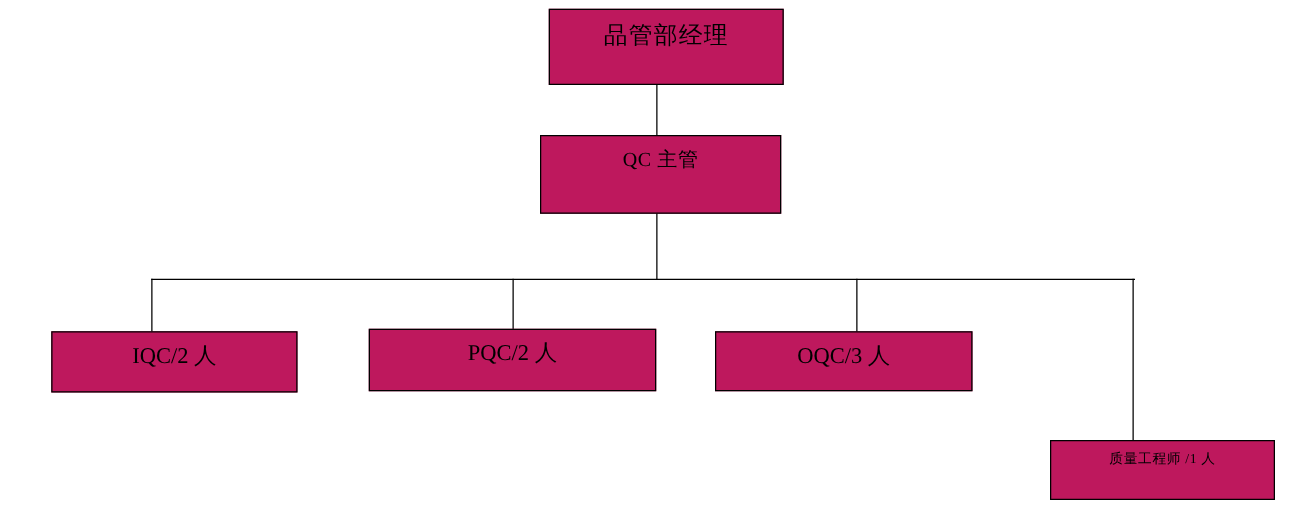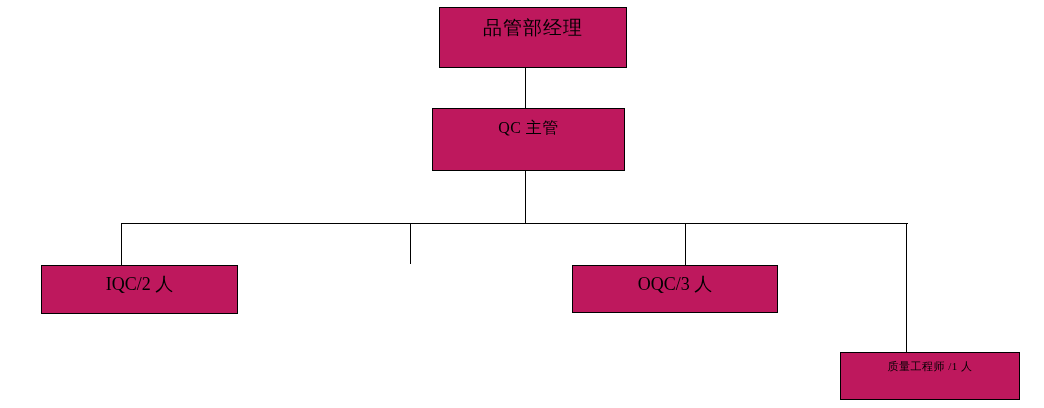--- a/index.html
+++ b/index.html
@@ -86,20 +86,23 @@
   </div>
 
   <div class="node" id="node-qc-super">
     <div class="node-label">QC 主管</div>
   </div>
 
   <div class="node" id="node-iqc">
     <div class="node-label">IQC/2 人</div>
   </div>
 
+  <div class="node" id="node-pqc">
+    <div class="node-label">PQC/2 人</div>
+  </div>
 
   <div class="node" id="node-oqc">
     <div class="node-label">OQC/3 人</div>
   </div>
 
   <div class="node" id="node-qe">
     <div class="node-label">质量工程师 /1 人</div>
   </div>
 
 </div>

